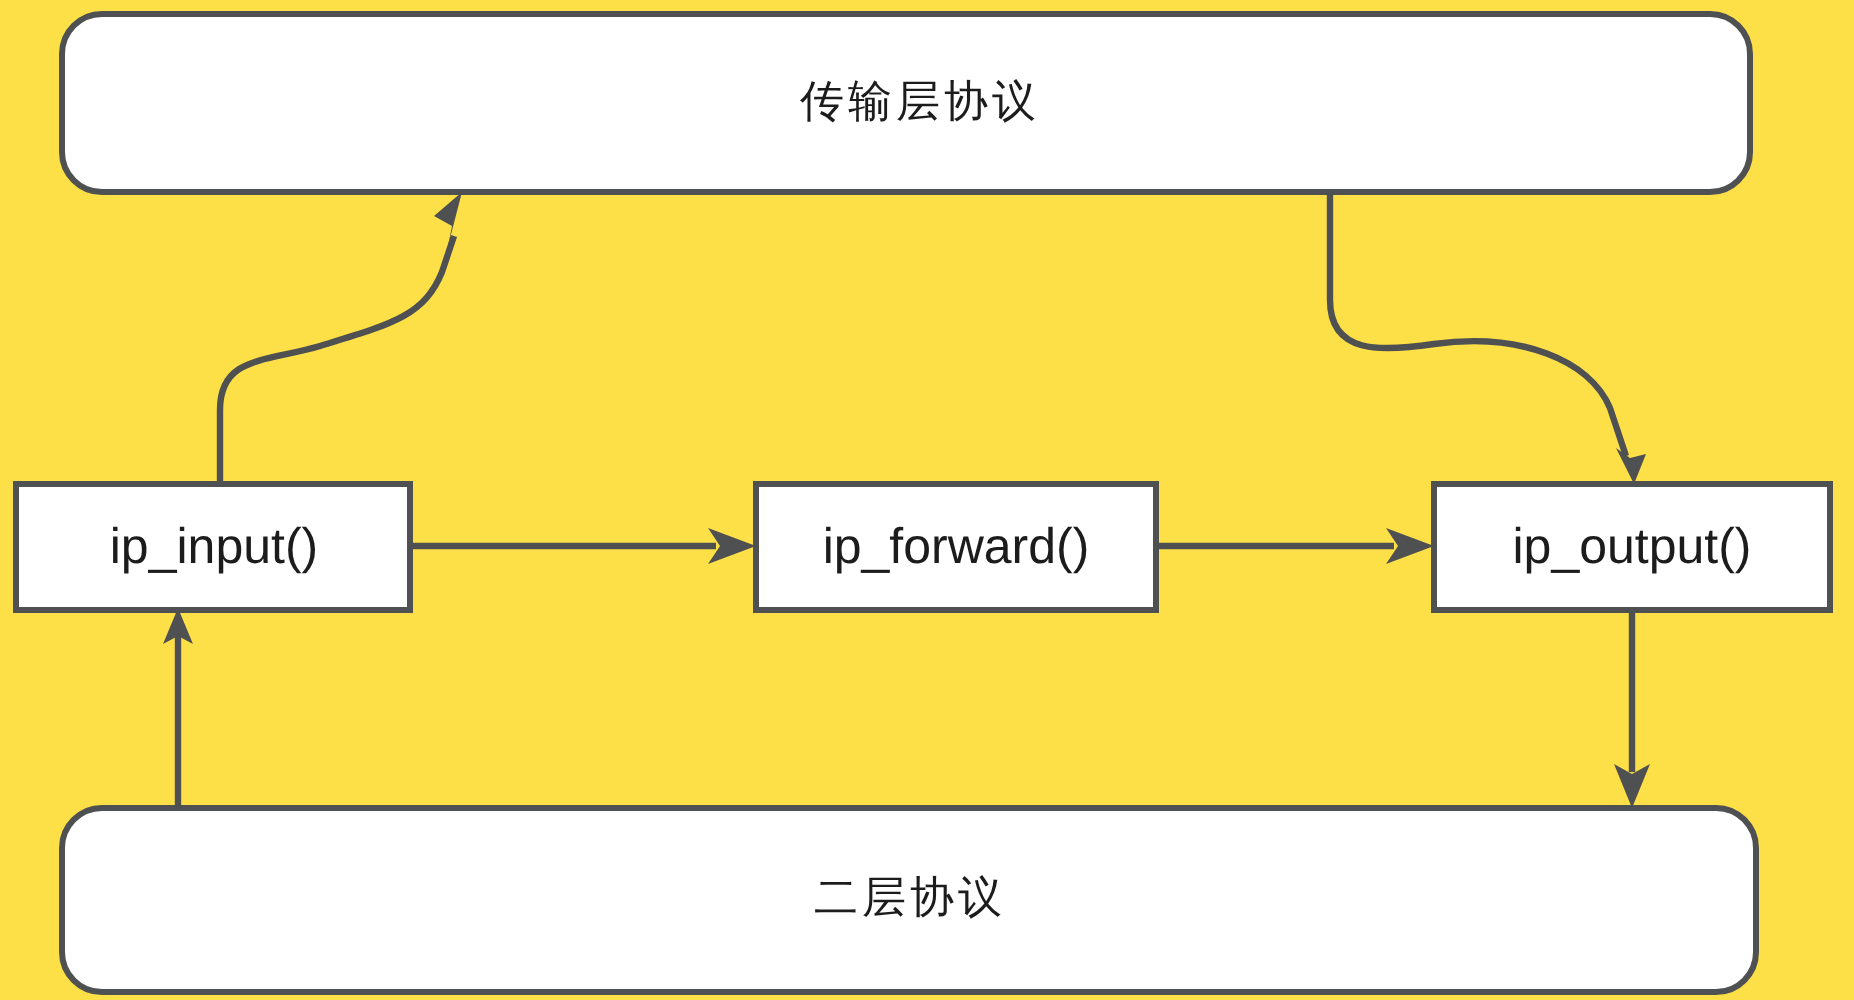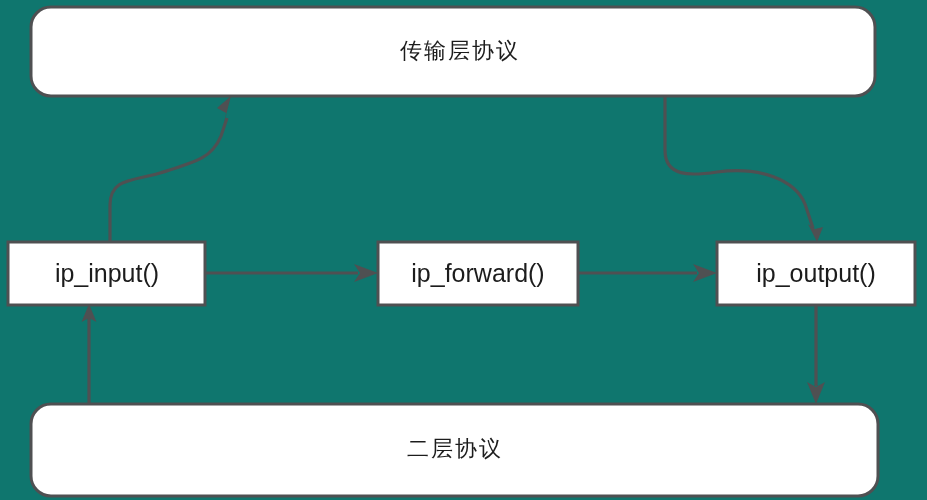--- a/index.html
+++ b/index.html
@@ -11,21 +11,21 @@
   body {
     width: 927px;
     height: 500px;
     overflow: hidden;
     font-family: "Liberation Sans", sans-serif;
   }
   #diagram-root {
     position: relative;
     width: 927px;
     height: 500px;
-    background: #0f766e;
+    background: #fde047;
   }
   svg.diagram {
     display: block;
     width: 927px;
     height: 500px;
   }
   .node-shape {
     fill: #ffffff;
     stroke: #4f5052;
     stroke-width: 3;

